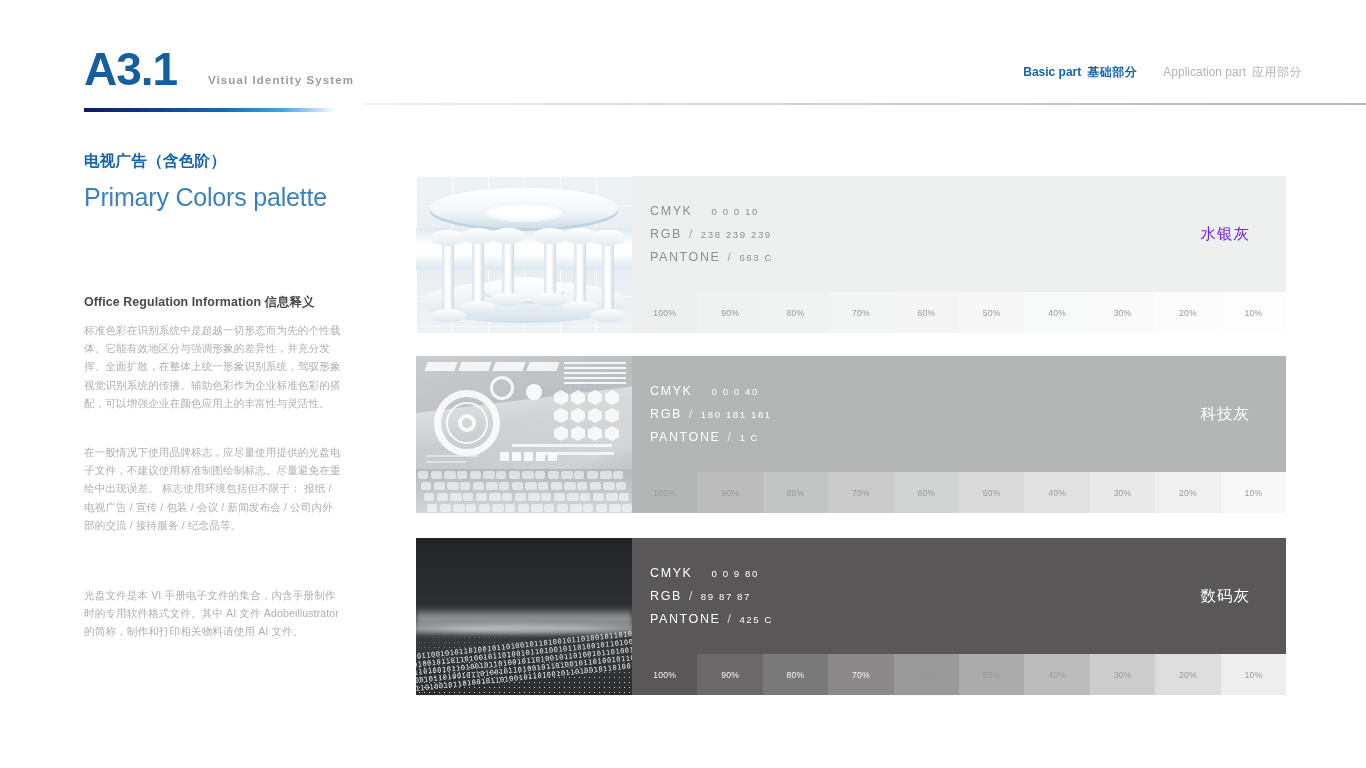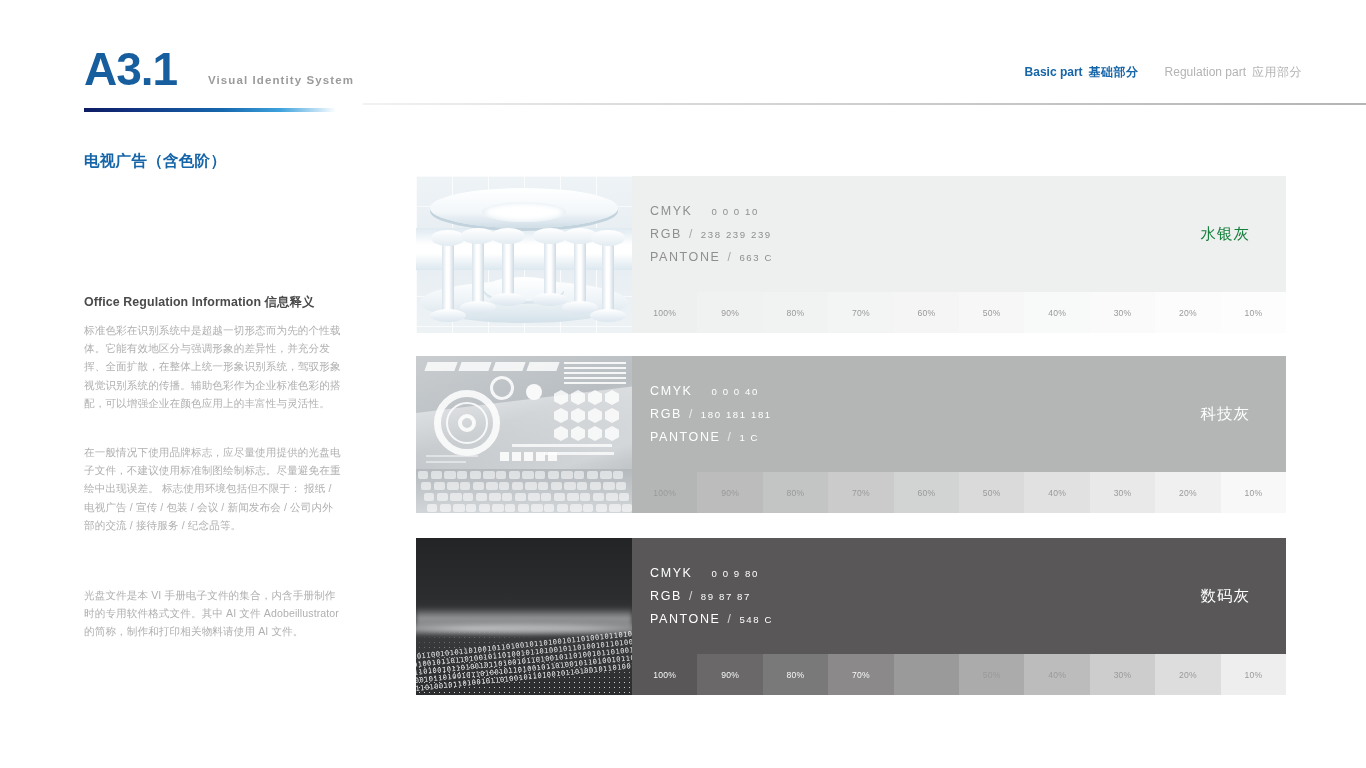--- a/index.html
+++ b/index.html
@@ -157,26 +157,27 @@
   <div class="hdr-sub">Visual Identity System</div>
   <div class="hdr-rule"></div>
   <div class="hdr-line"></div>
 
   <div class="nav">
     <div class="nav-item active">
       <span class="en">Basic part</span>
       <span class="cn">基础部分</span>
     </div>
     <div class="nav-item inactive">
-      <span class="en">Regulation part</span>
+      <span class="en">Application part</span>
       <span class="cn">应用部分</span>
     </div>
   </div>
 
   <div class="sec-title-cn">电视广告（含色阶）</div>
+  <div class="sec-title-en">Primary Colors palette</div>
 
   <div class="block" id="b-office">
     <h4>Office Regulation Information 信息释义</h4>
     <p>标准色彩在识别系统中是超越一切形态而为先的个性载体。它能有效地区分与强调形象的差异性，并充分发挥、全面扩散，在整体上统一形象识别系统，驾驭形象视觉识别系统的传播。辅助色彩作为企业标准色彩的搭配，可以增强企业在颜色应用上的丰富性与灵活性。</p>
   </div>
 
   <div class="block" id="b-attn">
     <p>在一般情况下使用品牌标志，应尽量使用提供的光盘电子文件，不建议使用标准制图绘制标志。尽量避免在重绘中出现误差。
 标志使用环境包括但不限于：
 报纸 / 电视广告 / 宣传 / 包装 / 会议 / 新闻发布会 / 公司内外部的交流 / 接待服务 / 纪念品等。</p>
@@ -213,21 +214,21 @@
         <div class="specline">
           <span class="lbl">RGB</span>
           <span class="sep">/</span>
           <span class="val">238  239  239</span>
         </div>
         <div class="specline">
           <span class="lbl">PANTONE</span>
           <span class="sep">/</span>
           <span class="val">663 C</span>
         </div>
-        <div class="cname" style="color: #15803d;">水银灰</div>
+        <div class="cname" style="color: #6d28d9;">水银灰</div>
       </div>
       <div class="tints" id="tints-0">
           <div class="tint" style="background: rgb(238, 239, 239); color: rgb(154, 154, 154);">100%</div>
           <div class="tint" style="background: rgb(240, 241, 241); color: rgb(154, 154, 154);">90%</div>
           <div class="tint" style="background: rgb(241, 242, 242); color: rgb(154, 154, 154);">80%</div>
           <div class="tint" style="background: rgb(243, 244, 244); color: rgb(154, 154, 154);">70%</div>
           <div class="tint" style="background: rgb(245, 245, 245); color: rgb(154, 154, 154);">60%</div>
           <div class="tint" style="background: rgb(247, 247, 247); color: rgb(154, 154, 154);">50%</div>
           <div class="tint" style="background: rgb(248, 249, 249); color: rgb(154, 154, 154);">40%</div>
           <div class="tint" style="background: rgb(250, 250, 250); color: rgb(154, 154, 154);">30%</div>
@@ -407,21 +408,21 @@
           <span class="val">0  0  9  80</span>
         </div>
         <div class="specline">
           <span class="lbl">RGB</span>
           <span class="sep">/</span>
           <span class="val">89  87  87</span>
         </div>
         <div class="specline">
           <span class="lbl">PANTONE</span>
           <span class="sep">/</span>
-          <span class="val">548 C</span>
+          <span class="val">425 C</span>
         </div>
         <div class="cname" style="color: rgb(255, 255, 255);">数码灰</div>
       </div>
       <div class="tints" id="tints-2">
           <div class="tint" style="background: rgb(89, 87, 87); color: rgba(255, 255, 255, 0.95);">100%</div>
           <div class="tint" style="background: rgb(106, 104, 104); color: rgba(255, 255, 255, 0.95);">90%</div>
           <div class="tint" style="background: rgb(122, 121, 121); color: rgba(255, 255, 255, 0.95);">80%</div>
           <div class="tint" style="background: rgb(139, 137, 137); color: rgba(255, 255, 255, 0.95);">70%</div>
           <div class="tint" style="background: rgb(155, 154, 154); color: rgb(154, 154, 154);">60%</div>
           <div class="tint" style="background: rgb(172, 171, 171); color: rgb(154, 154, 154);">50%</div>

